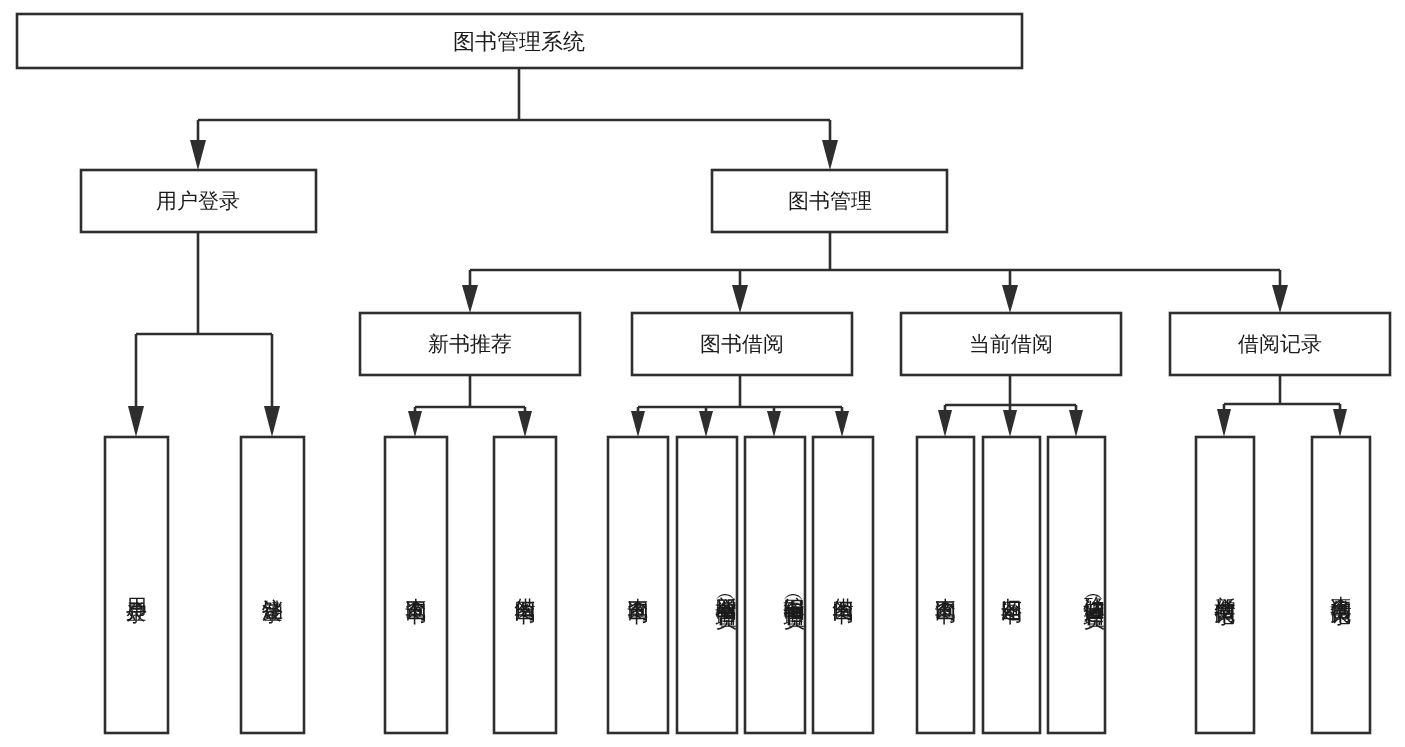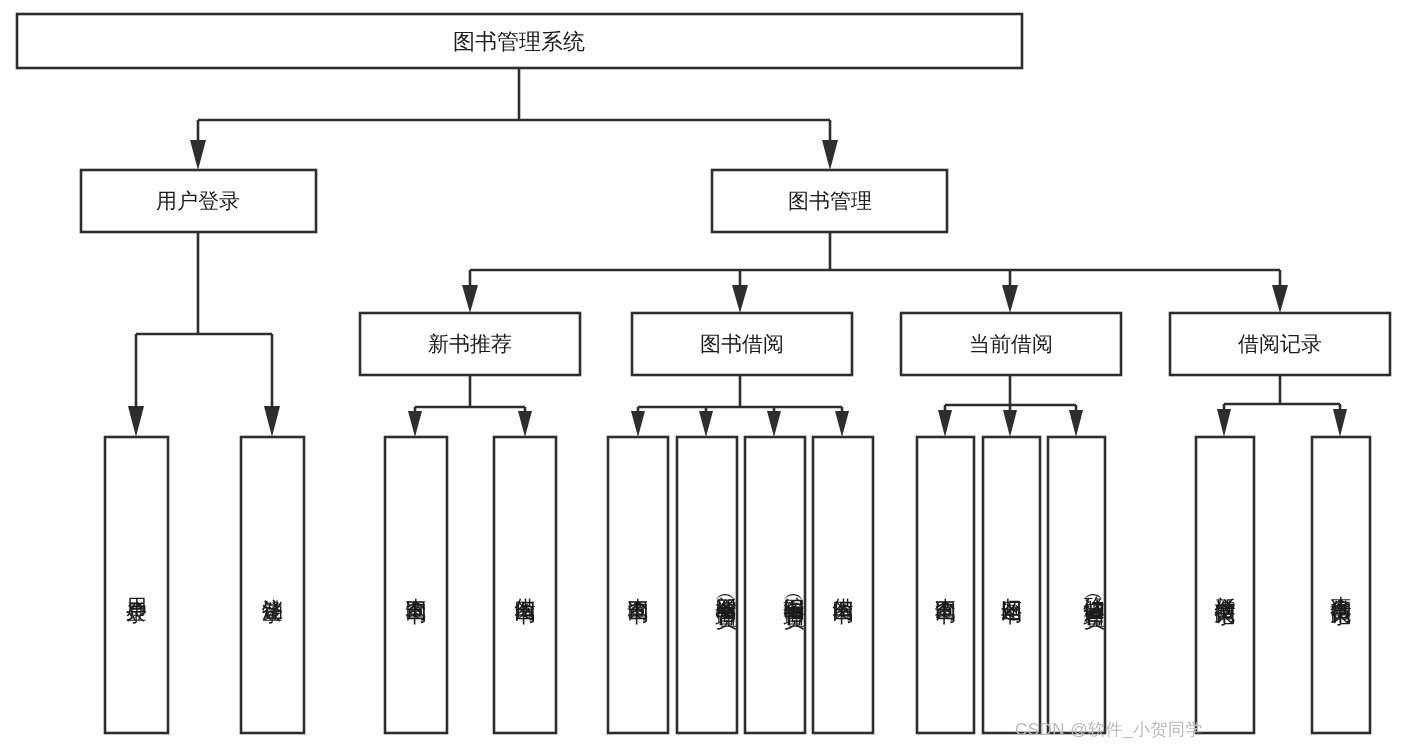--- a/index.html
+++ b/index.html
@@ -220,15 +220,14 @@
   <div class="vert-label" style="left:745px; top:443px; width:60px; height:290px;">编辑图书（管理员）</div>
   <div class="vert-label centered" style="left:813px; top:437px; width:60px; height:296px;">借阅图书</div>
 
   <div class="vert-label centered" style="left:917px; top:437px; width:57px; height:296px;">查询图书</div>
   <div class="vert-label centered" style="left:983px; top:437px; width:57px; height:296px;">归还图书</div>
   <div class="vert-label" style="left:1048px; top:443px; width:57px; height:290px;">确认归还（管理员）</div>
 
   <div class="vert-label centered" style="left:1196px; top:437px; width:58px; height:296px;">新增借阅记录</div>
   <div class="vert-label centered" style="left:1312px; top:437px; width:58px; height:296px;">查询借阅记录</div>
 
-  <div class="watermark">CSDN @软件_小贺同学</div>
 
 </div>
 
 </body></html>

